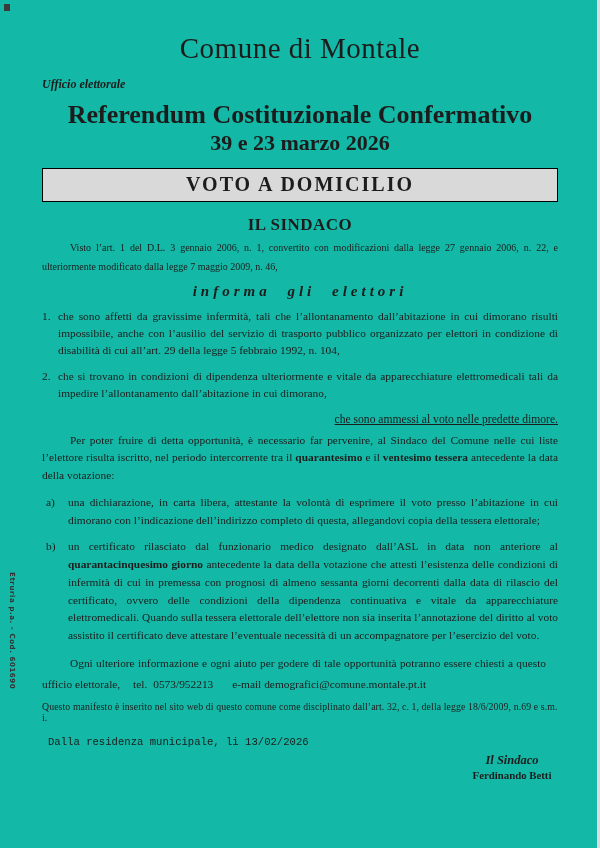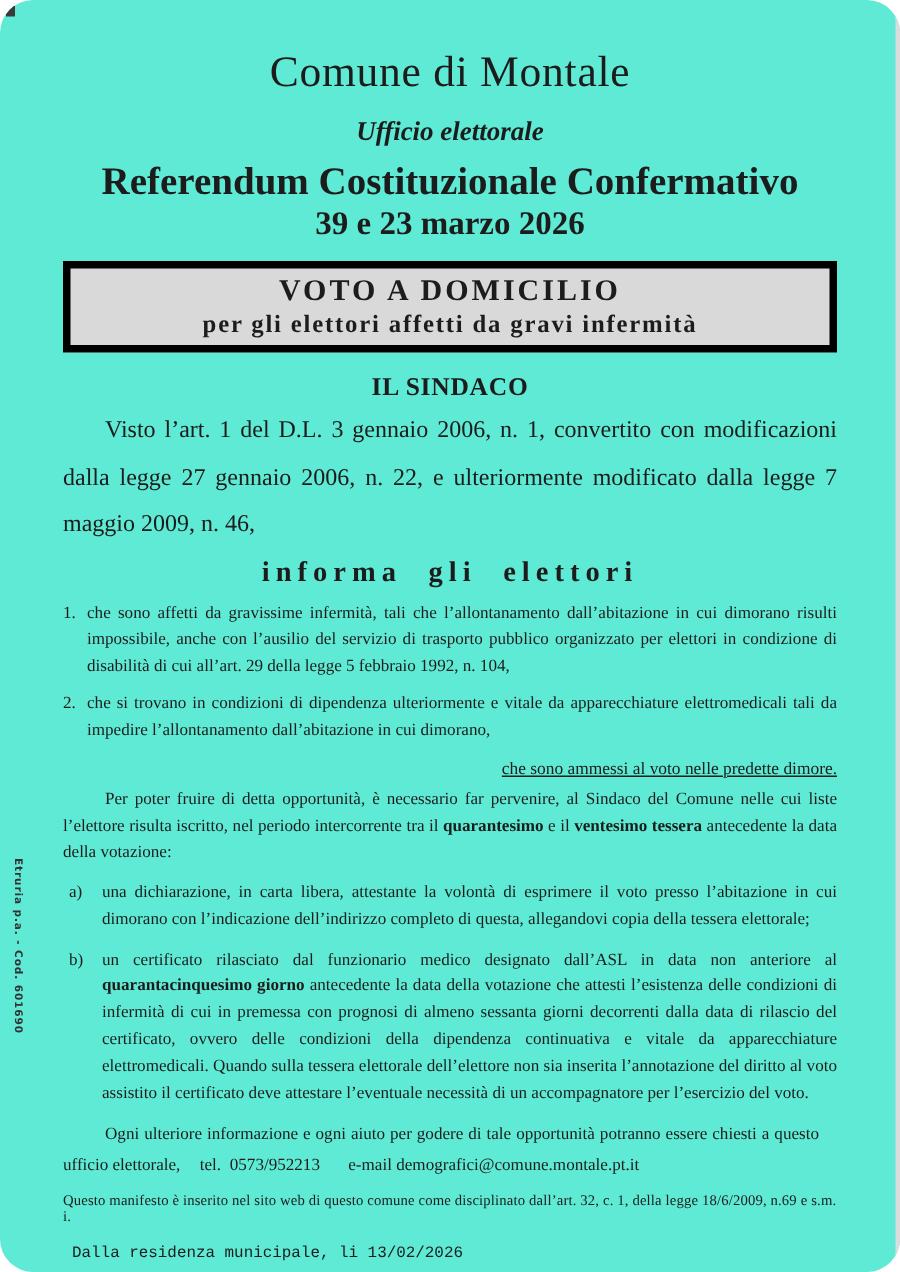--- a/index.html
+++ b/index.html
@@ -6,23 +6,22 @@
   body {
     width: 600px; height: 848px;
     background: #ffffff;
     font-family: "Liberation Serif", "DejaVu Serif", serif;
     color: #1c1c1c;
     -webkit-font-smoothing: antialiased;
   }
   .page {
     position: relative;
     width: 600px; height: 848px;
-    background: #5eead4;
+    background: #14b8a6;
     overflow: hidden;
-    border-radius: 22px;
   }
   .scan-edge {
     position: absolute; right: 0; top: 0;
     width: 3px; height: 848px;
     background: #dcdcdc;
   }
   .corner-mark {
     position: absolute; left: 4px; top: 4px;
     width: 6px; height: 7px;
     background: #3a3a3a;
@@ -39,67 +38,68 @@
     padding: 26px 42px 0 42px;
   }
   .municipality {
     text-align: center;
     font-size: 29px;
     font-weight: normal;
     margin: 6px 0 0 0;
     letter-spacing: 0.5px;
   }
   .office {
-    text-align: center;
-    font-size: 18px;
+    text-align: left;
+    font-size: 12px;
     font-weight: bold;
     font-style: italic;
     margin-top: 12px;
   }
   .ref-title {
     text-align: center;
     font-size: 26px;
     font-weight: bold;
     margin-top: 7px;
     line-height: 1.2;
   }
   .ref-dates {
     text-align: center;
     font-size: 22px;
     font-weight: bold;
     line-height: 1.2;
   }
   .banner {
     margin-top: 11px;
-    border: 5px solid #6d28d9;
+    border: 1px solid #6d28d9;
     background: #d9d9d9;
     text-align: center;
     padding: 3px 4px 5px 4px;
   }
   .banner-l1 { font-size: 20px; font-weight: bold; letter-spacing: 2px; line-height: 1.2; }
   .banner-l2 { font-size: 16.5px; font-weight: bold; letter-spacing: 1.2px; line-height: 1.2; }
   .banner-l3 { font-size: 12.5px; font-weight: bold; letter-spacing: 1.4px; line-height: 1.25; }
   .sindaco {
     text-align: center;
     font-size: 17px;
     font-weight: bold;
     margin-top: 13px;
     letter-spacing: 0.5px;
   }
   .premise {
     margin-top: 3px;
-    font-size: 16px;
+    font-size: 10px;
     line-height: 1.95;
     text-align: justify;
     text-indent: 28px;
   }
   .informa {
     text-align: center;
-    font-size: 19px;
-    font-weight: bold;
+    font-size: 15px;
+    font-weight: bold;
+    font-style: italic;
     letter-spacing: 4px;
     word-spacing: 9px;
     margin-top: 6px;
   }
   .num-item {
     position: relative;
     padding-left: 16px;
     font-size: 11.4px;
     line-height: 1.53;
     text-align: justify;
@@ -169,21 +169,20 @@
 
   <div class="content">
 
     <div class="municipality">Comune di Montale</div>
     <div class="office">Ufficio elettorale</div>
     <div class="ref-title">Referendum Costituzionale Confermativo</div>
     <div class="ref-dates">39 e 23 marzo 2026</div>
 
     <div class="banner" style="background: rgb(217, 217, 217); border-color: rgb(0, 0, 0);">
       <div class="banner-l1">VOTO A DOMICILIO</div>
-      <div class="banner-l2">per gli elettori affetti da gravi infermità</div>
     </div>
 
     <div class="sindaco">IL SINDACO</div>
 
     <p class="premise" style="margin:3px 0 0 0;">Visto l’art. 1 del D.L. 3 gennaio 2006, n. 1, convertito con modificazioni dalla legge 27 gennaio 2006, n. 22, e ulteriormente modificato dalla legge 7 maggio 2009, n. 46,</p>
 
     <div class="informa">informa gli elettori</div>
 
     <div class="num-item">
       <span class="num">1.</span>

